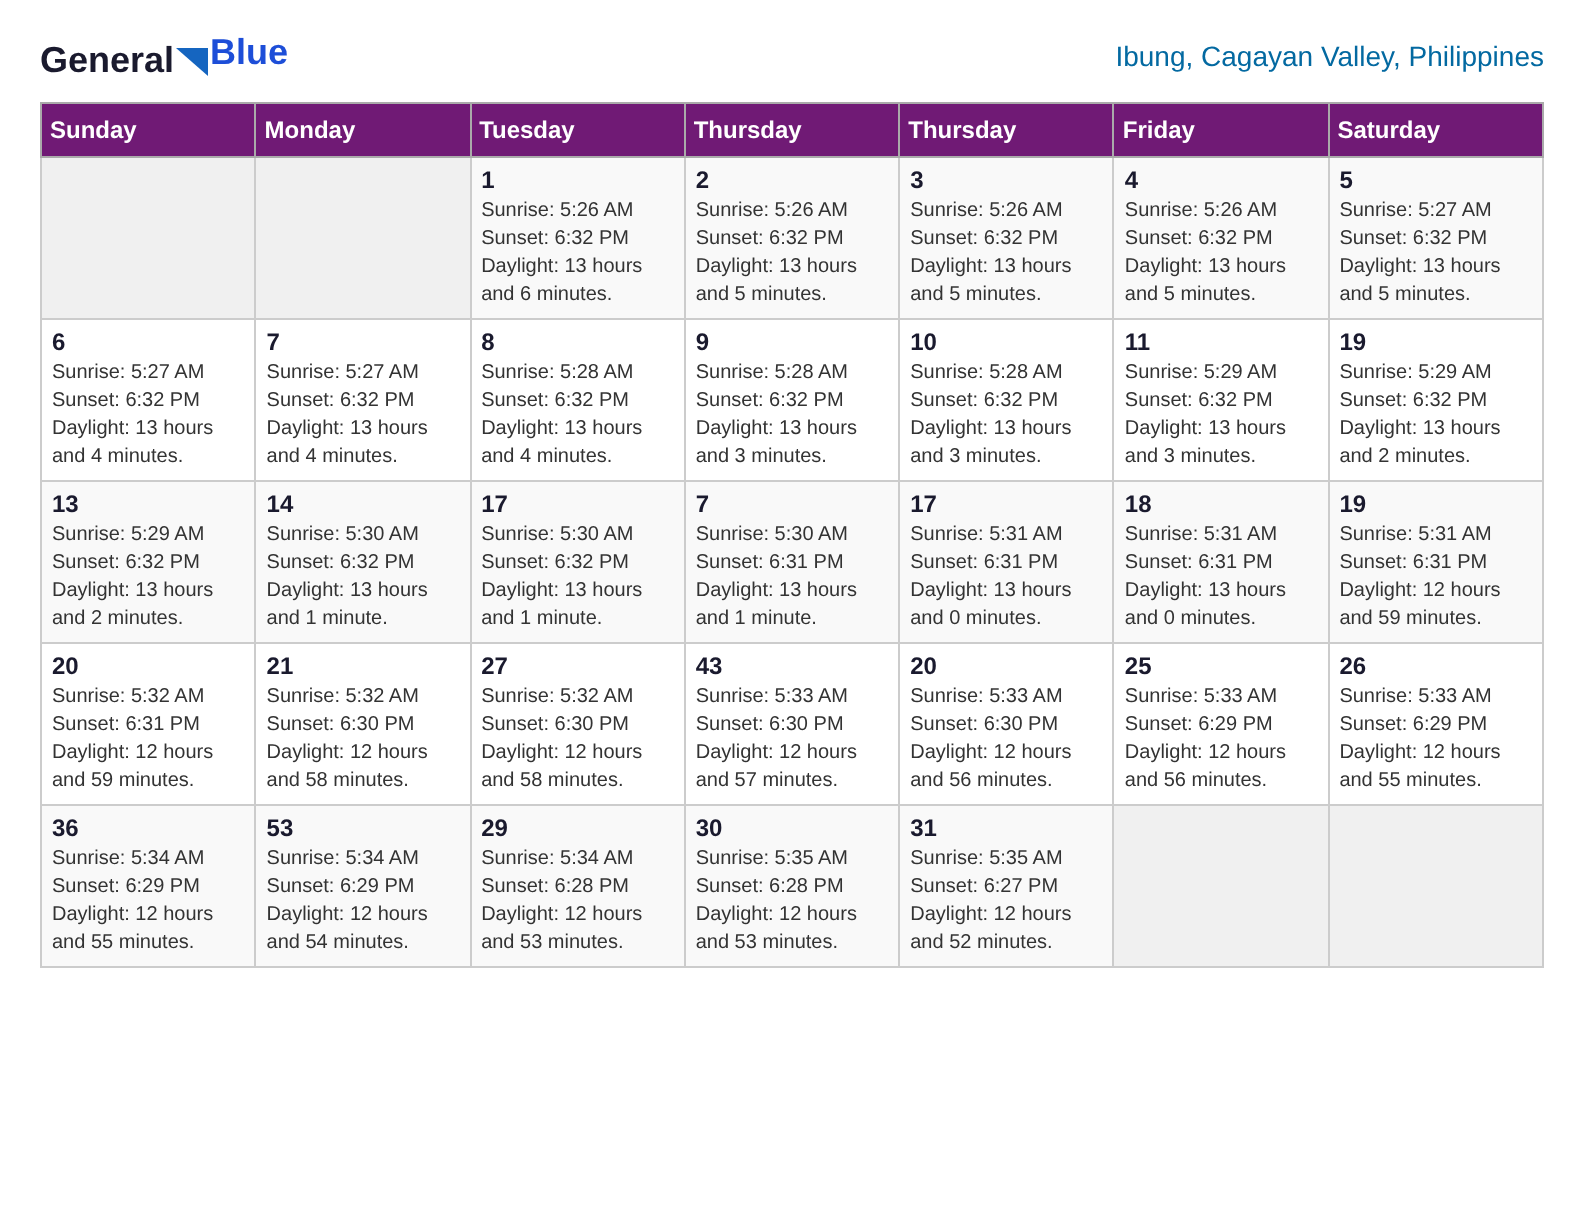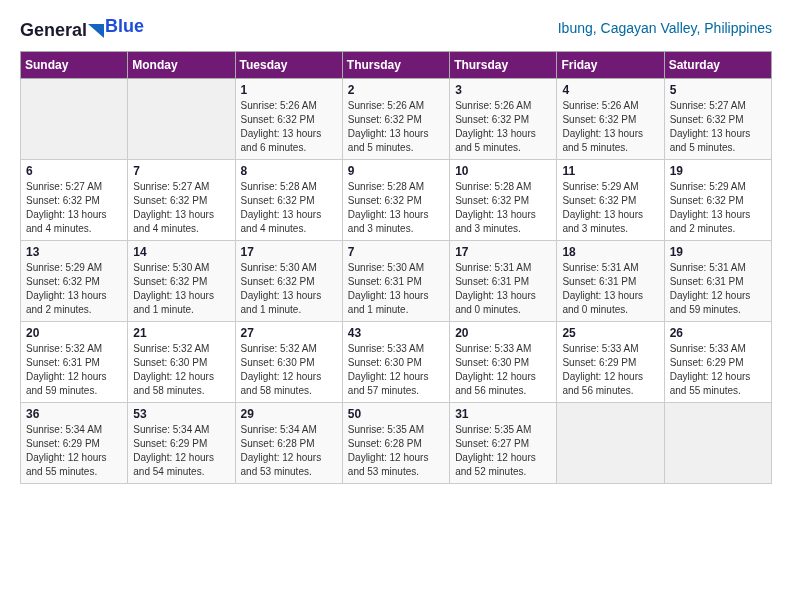--- a/index.html
+++ b/index.html
@@ -320,21 +320,21 @@
 and 54 minutes.</div>
         </td>
         <td>
           <span class="day-number">29</span>
           <div class="day-info" style="white-space: pre-line;">Sunrise: 5:34 AM
 Sunset: 6:28 PM
 Daylight: 12 hours
 and 53 minutes.</div>
         </td>
         <td>
-          <span class="day-number">50</span>
+          <span class="day-number">30</span>
           <div class="day-info" style="white-space: pre-line;">Sunrise: 5:35 AM
 Sunset: 6:28 PM
 Daylight: 12 hours
 and 53 minutes.</div>
         </td>
         <td>
           <span class="day-number">31</span>
           <div class="day-info" style="white-space: pre-line;">Sunrise: 5:35 AM
 Sunset: 6:27 PM
 Daylight: 12 hours

